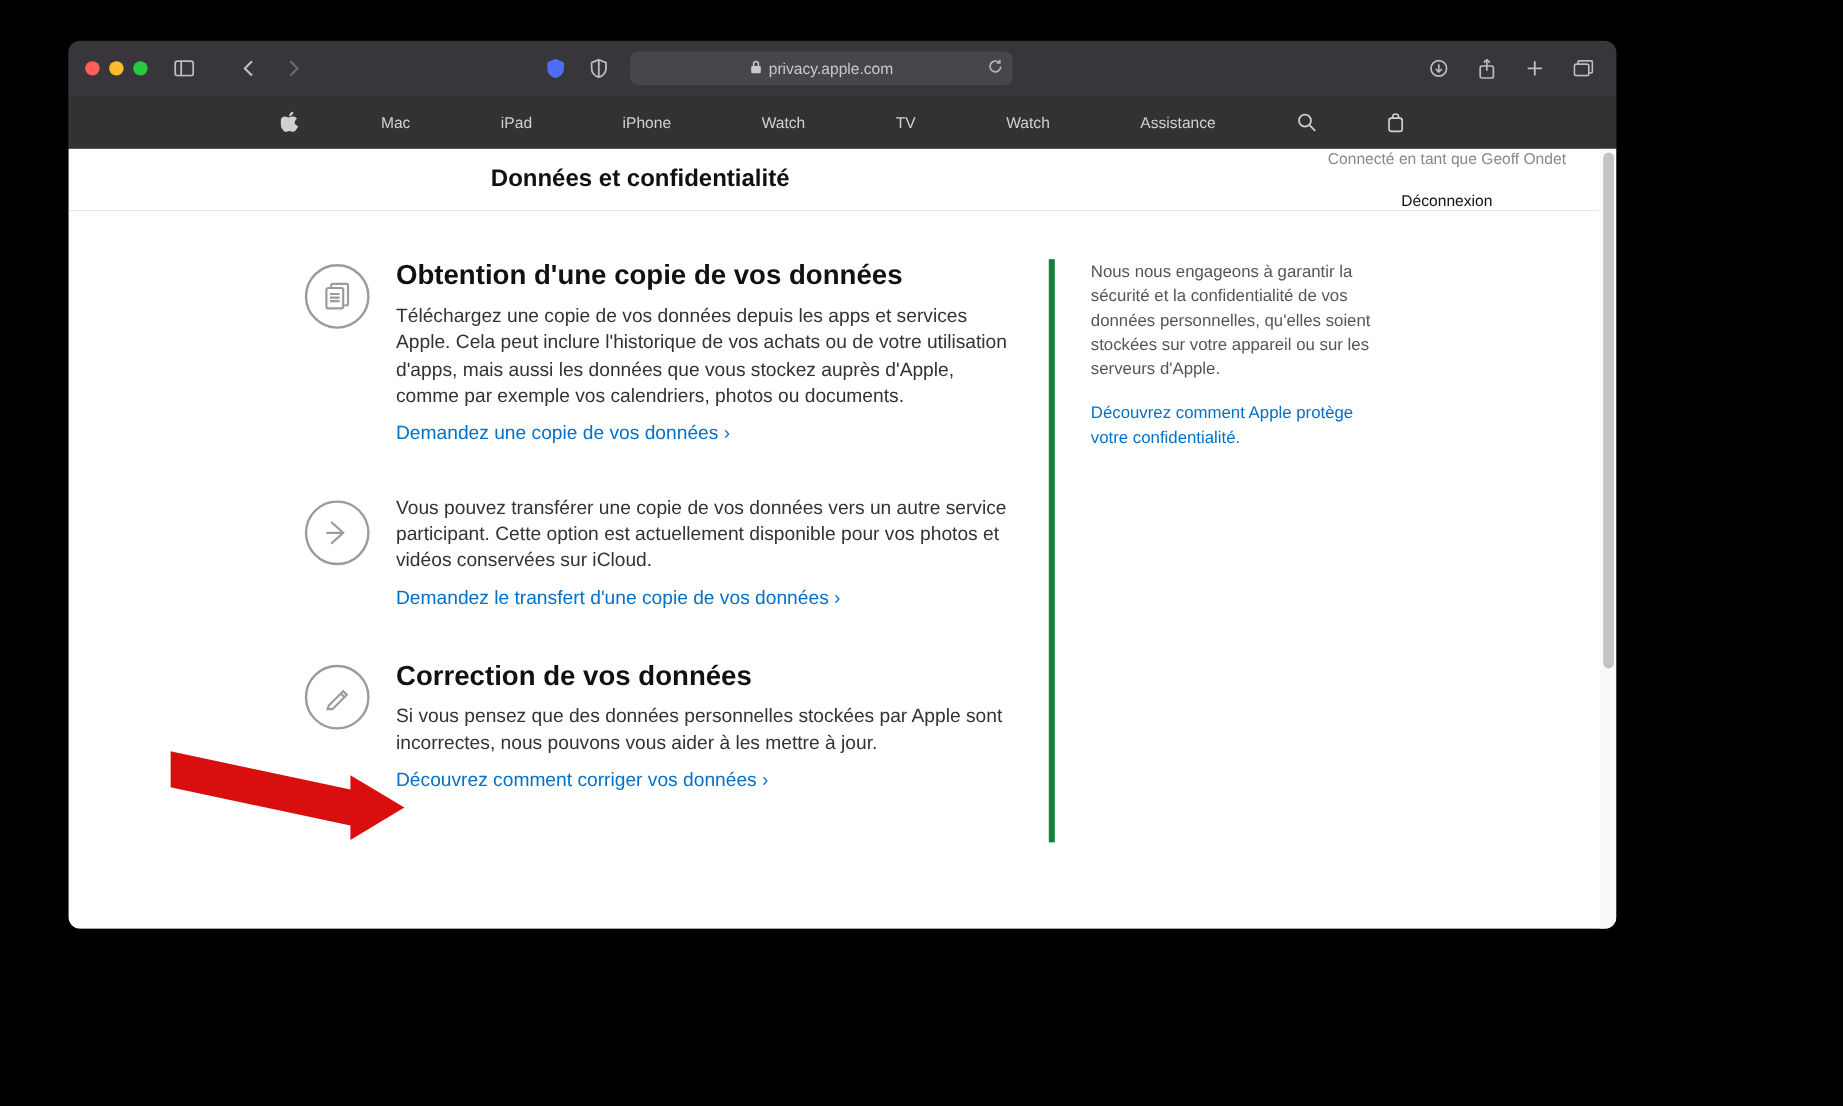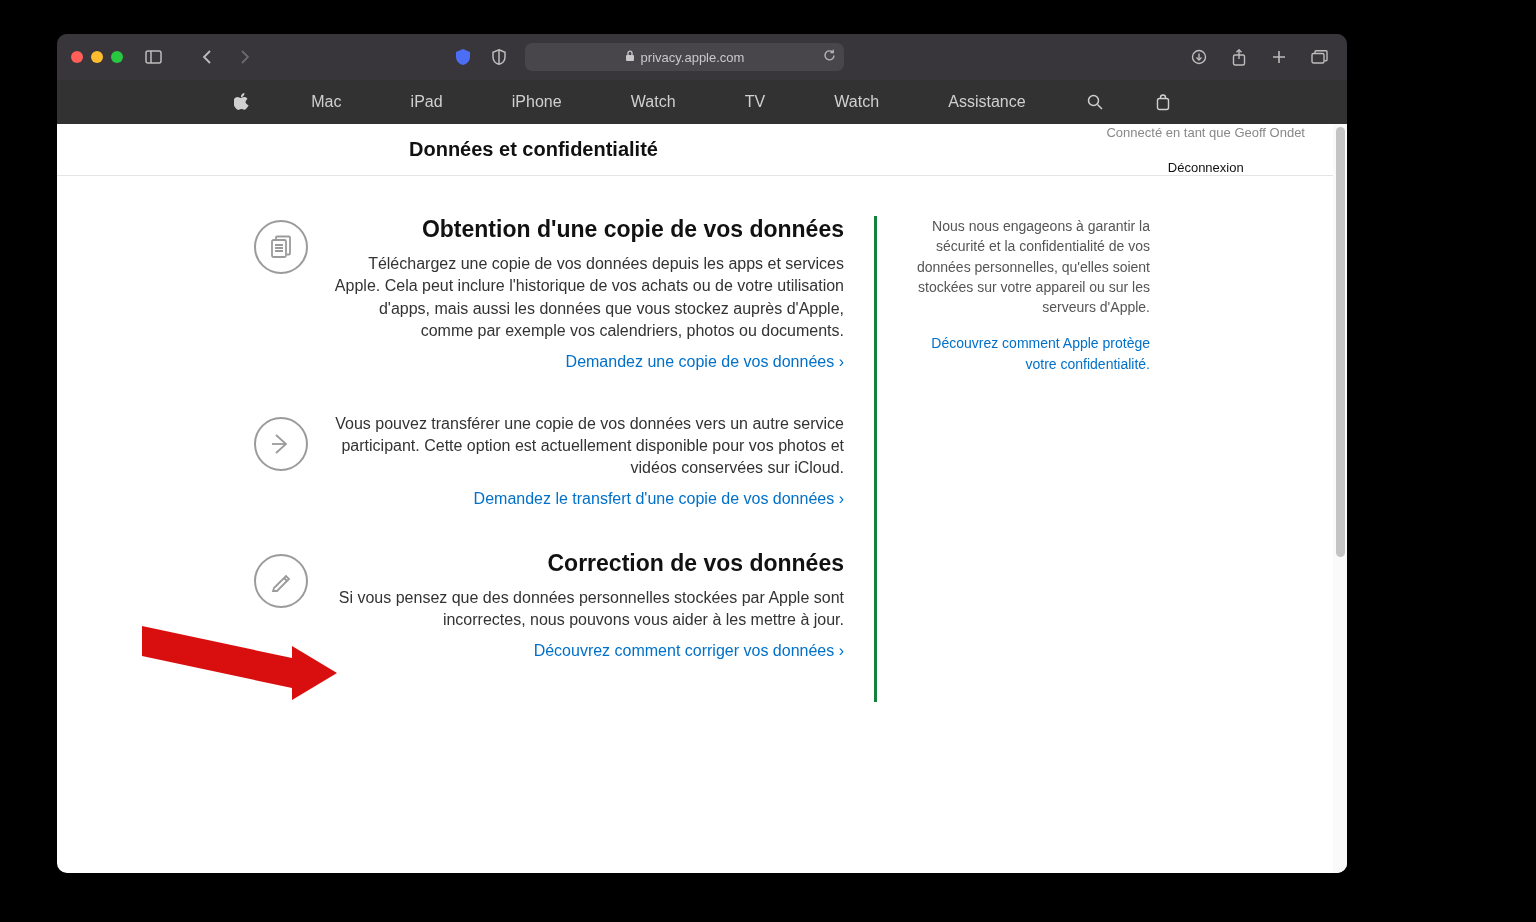--- a/index.html
+++ b/index.html
@@ -10,21 +10,21 @@
     width: 1536px;
     height: 922px;
     overflow: hidden;
     position: relative;
   }
   .window {
     position: absolute;
     left: 57px;
     top: 34px;
     width: 1290px;
-    height: 839px;
+    height: 740px;
     border-radius: 10px;
     overflow: hidden;
     box-shadow: 0 20px 60px rgba(0,0,0,0.6);
     display: flex;
     flex-direction: column;
     background: #2b2b2e;
   }
   
   .toolbar {
     height: 46px;
@@ -104,21 +104,21 @@
     width: 980px;
     max-width: 100%;
     display: flex;
     align-items: center;
     justify-content: space-between;
     padding: 0 22px;
   }
   .gnav a {
     color: #d0d0d0;
     text-decoration: none;
-    font-size: 16px;
+    font-size: 13px;
     padding: 0 8px;
     cursor: pointer;
     text-align: center;
   }
   .gnav .icon { color: #d0d0d0; display:flex; align-items:center; cursor:pointer; }
   
   .content {
     flex: 1;
     background: #fff;
     overflow-y: auto;
@@ -177,27 +177,26 @@
   }
   .page h1 {
     font-size: 32px;
     font-weight: 700;
     color: #111;
     margin-bottom: 34px;
   }
   .cols {
     display: flex;
     gap: 0;
-    text-align: right;
   }
   .main-col {
     flex: 0 0 590px;
   }
   .side-col {
-    border-left: 3px solid #15803d;
+    border-left: 5px solid #15803d;
     padding-left: 30px;
     margin-left: 30px;
     font-size: 14px;
     color: #555;
     line-height: 1.45;
   }
   .side-col p { margin-bottom: 16px; }
   .action {
     display: flex;
     gap: 22px;

